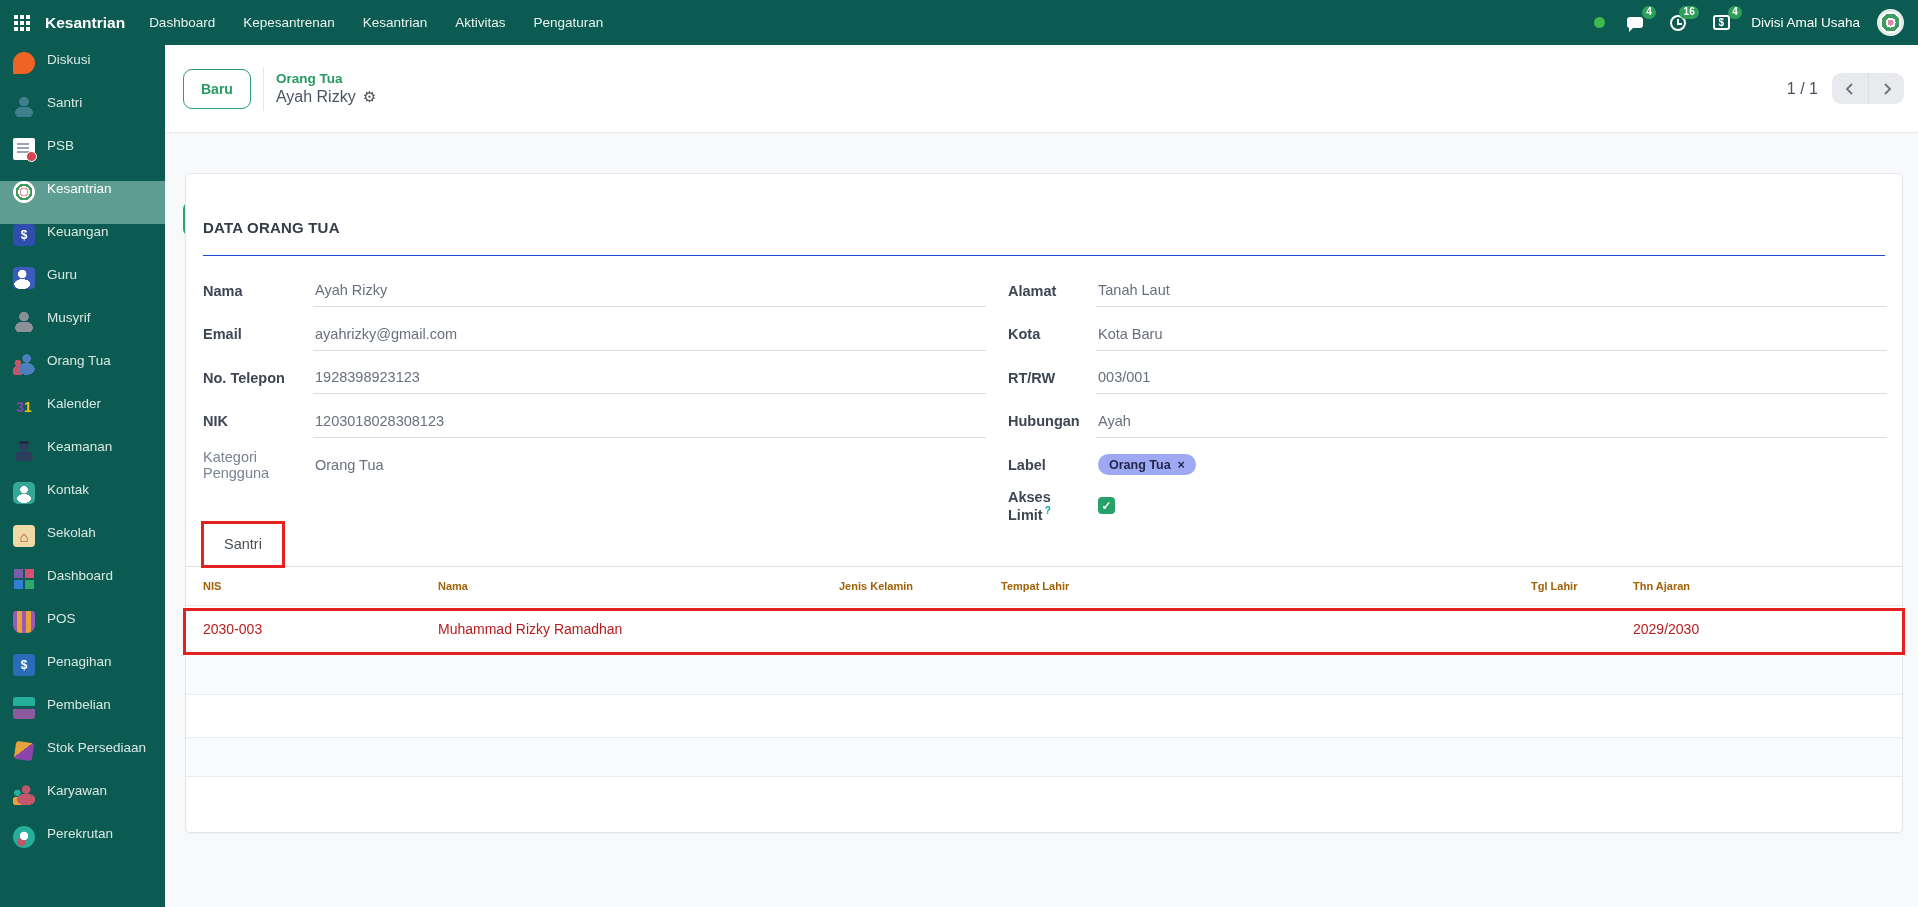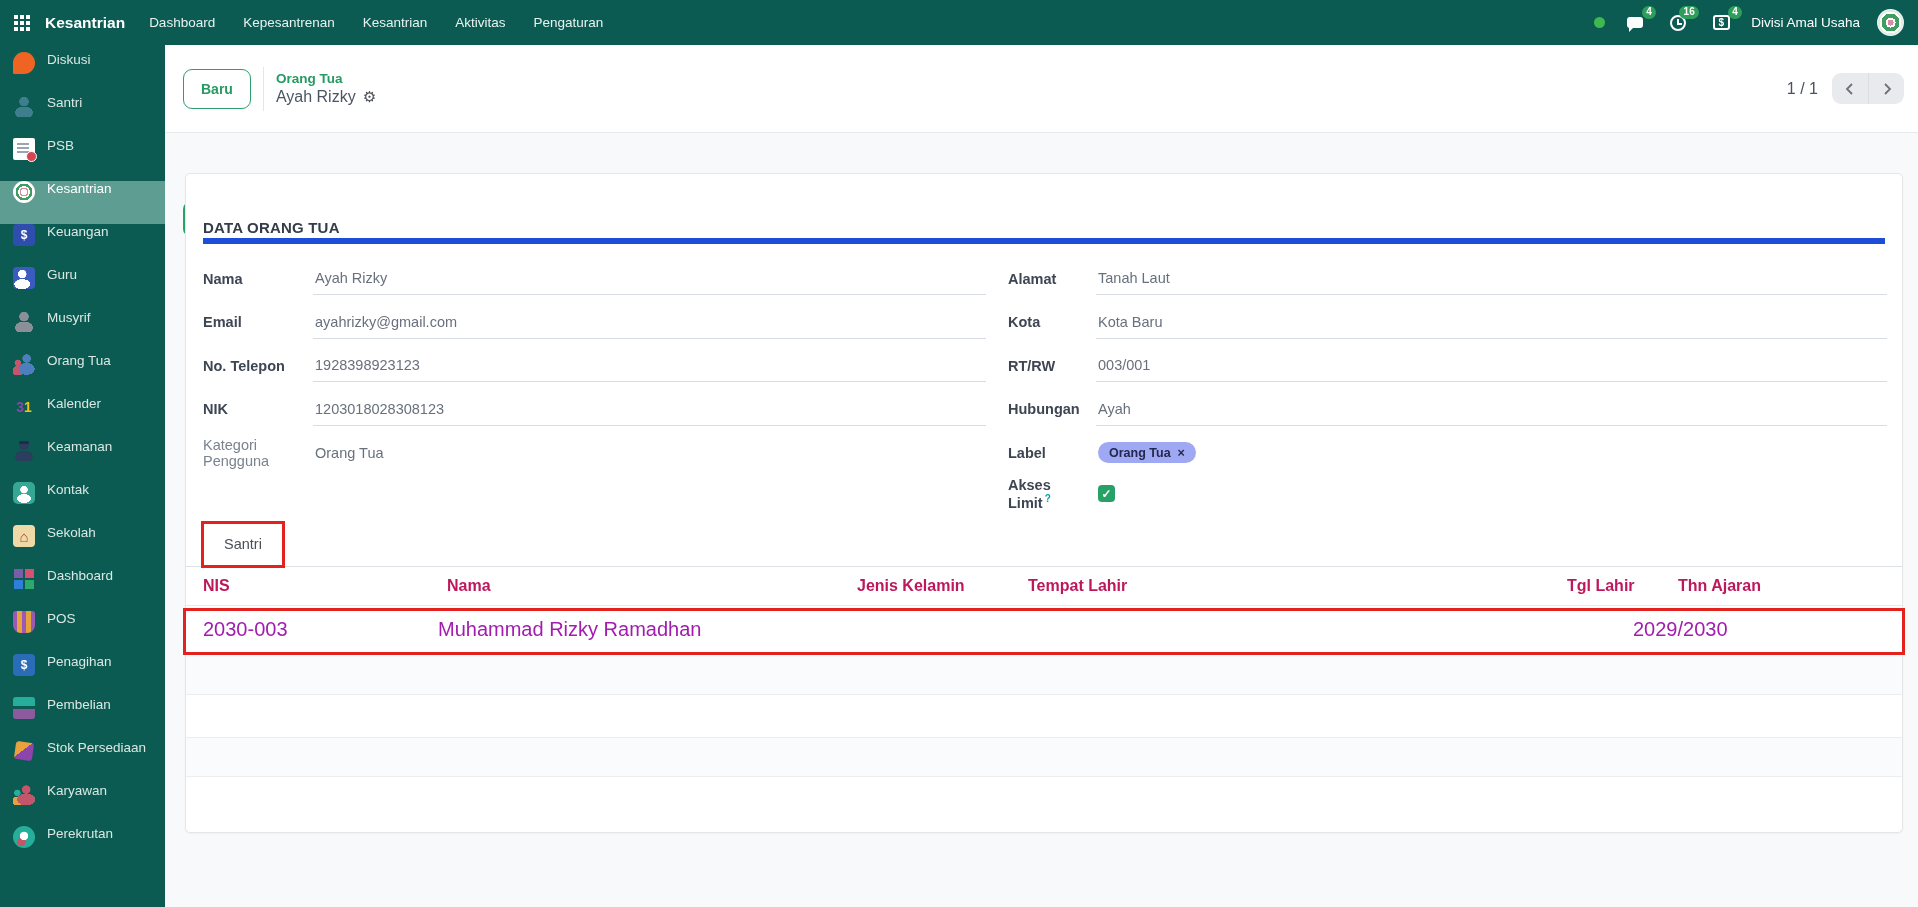--- a/index.html
+++ b/index.html
@@ -94,42 +94,42 @@
   .pager { margin-left:auto; display:flex; align-items:center; gap:14px; margin-right:14px; }
   .pager-count { font-size:16px; color:#4A5260; }
   .pager-btns { display:flex; background:#E9EAED; border-radius:9px; overflow:hidden; }
   .pager-btn { width:36px; height:31px; display:flex; align-items:center; justify-content:center; cursor:pointer; background:transparent; border:none; }
   .pager-btn + .pager-btn { border-left:1px solid #dcdee2; }
 
   .btn-fix { position:absolute; left:18px; top:157px; height:34px; padding:0 14px; background:#28A468; border:none; color:#fff; font-weight:700; font-size:14px; border-radius:7px; cursor:pointer; }
 
   .card { position:absolute; left:20px; top:128px; width:1718px; height:660px; background:#fff; border:1px solid #E4E6EA; border-radius:5px; box-shadow:0 1px 2px rgba(20,30,40,.04); }
 
-  .section-title { margin:45px 17px 0; padding-bottom:2px; border-bottom:6px solid #1d4ed8; font-weight:700; font-size:15px; color:#333C48; letter-spacing:.2px; }
+  .section-title { margin:45px 17px 0; padding-bottom:19px; border-bottom:1px solid #1d4ed8; font-weight:700; font-size:15px; color:#333C48; letter-spacing:.2px; }
 
   .form-grid { margin:13px 17px 0; display:grid; grid-template-columns:783px 879px; column-gap:22px; }
   .field { display:flex; align-items:center; height:43.5px; }
   .field.short { height:38px; }
   .lbl { width:110px; flex-shrink:0; font-weight:700; font-size:14.5px; color:#3E4654; }
   .col-right .lbl { width:88px; }
   .lbl.muted { font-weight:400; color:#7A8390; }
   .val { flex:1; height:33px; display:flex; align-items:center; font-size:14.5px; color:#69707D; border-bottom:1px solid #D8DDE3; padding-left:2px; }
   .val.no-line { border-bottom:none; }
   .tag { display:inline-flex; align-items:center; gap:7px; background:#9FA8F2; color:#23284F; font-size:12.5px; font-weight:600; border-radius:12px; padding:3.5px 11px; cursor:pointer; }
   .tag-x { font-weight:700; cursor:pointer; }
   .help-sup { font-size:10px; color:#00A3A3; vertical-align:super; margin-left:2px; }
   .checkbox { width:17px; height:17px; background:#26A269; border-radius:4px; color:#fff; font-size:12px; font-weight:700; display:flex; align-items:center; justify-content:center; cursor:pointer; }
 
   .tabbar { position:absolute; left:0; right:0; top:347px; height:46px; border-bottom:1px solid #DEE2E6; padding-left:17px; display:flex; }
   .tab { padding:0 21px; display:flex; align-items:center; font-size:14.5px; color:#495057; cursor:pointer; }
 
   .tbl { position:absolute; left:0; right:0; top:393px; }
   .trow { display:grid; grid-template-columns:235px 401px 162px 530px 102px 1fr; padding:0 17px; align-items:center; }
-  .thead { height:39px; font-weight:700; font-size:16px; color:#be185d; border-bottom:1px solid #E6E8EC;gap:9px; }
-  .tdata { height:47px; font-size:20px; color:#a21caf; border-bottom:1px solid #E9EBEF; cursor:pointer; }
+  .thead { height:39px; font-weight:700; font-size:11px; color:#a16207; border-bottom:1px solid #E6E8EC; }
+  .tdata { height:47px; font-size:14px; color:#b91c1c; border-bottom:1px solid #E9EBEF; cursor:pointer; }
   .tempty { border-bottom:1px solid #ECEDF0; }
   .e1 { height:42px; background:#FAFBFC; }
   .e2 { height:43px; background:#fff; }
   .e3 { height:39px; background:#FAFBFC; }
 
   .anno { position:absolute; border:3px solid #E3211D; z-index:10; pointer-events:none; }
   .anno-tab { left:15px; top:347px; width:84px; height:47px; }
   .anno-row { left:-3px; top:434px; width:1722px; height:47px; }
 </style>
 </head>

